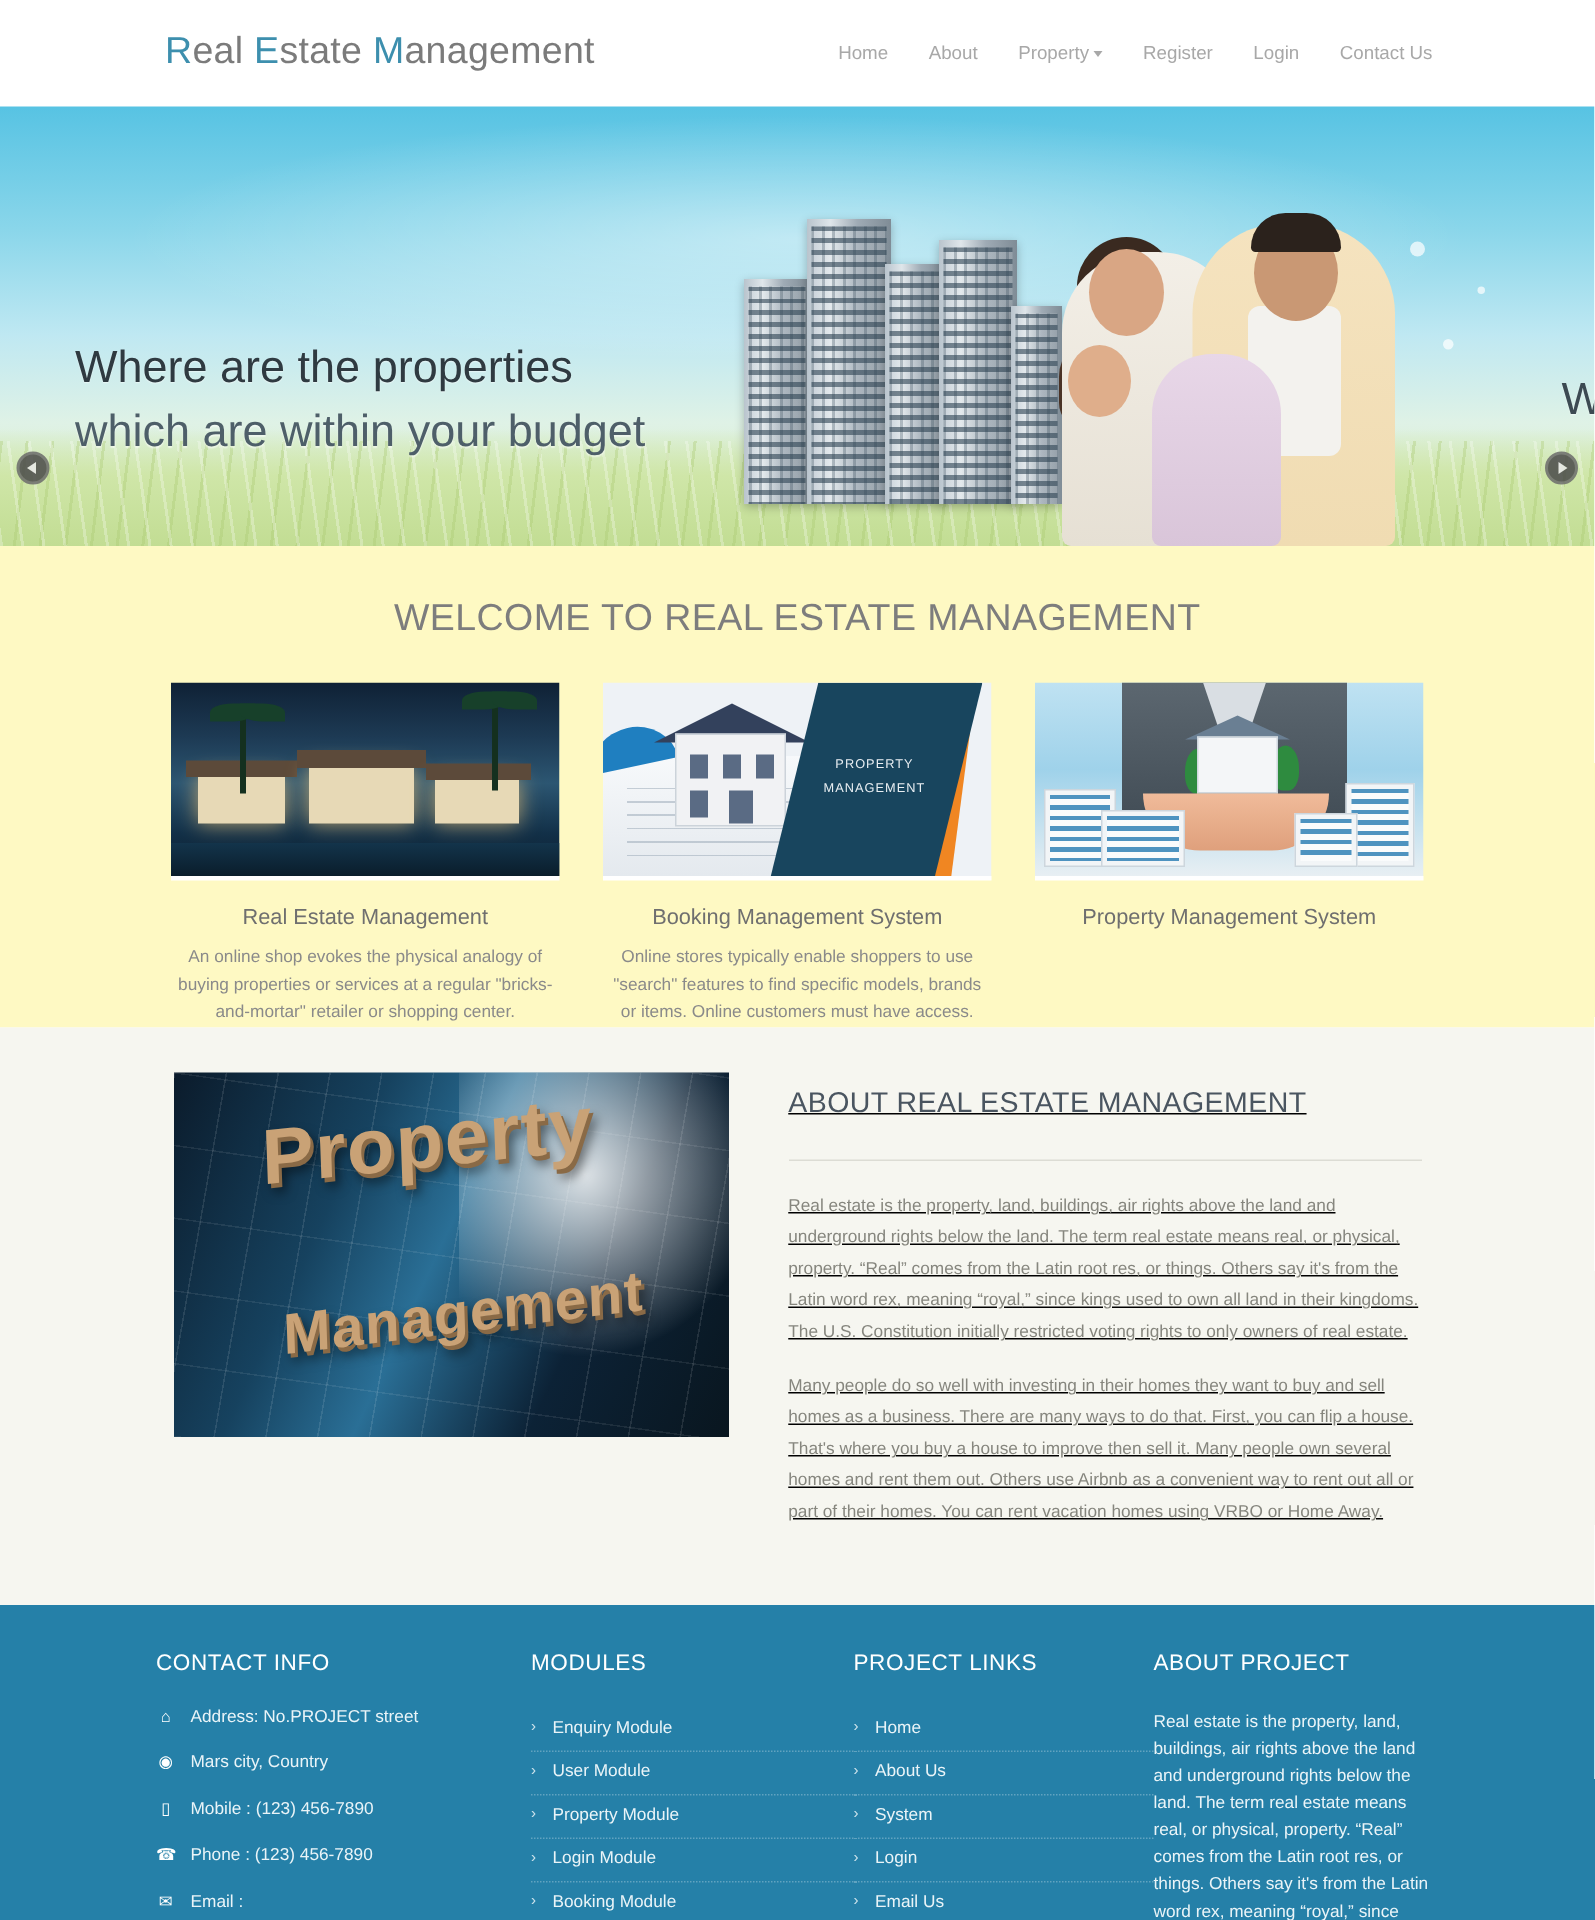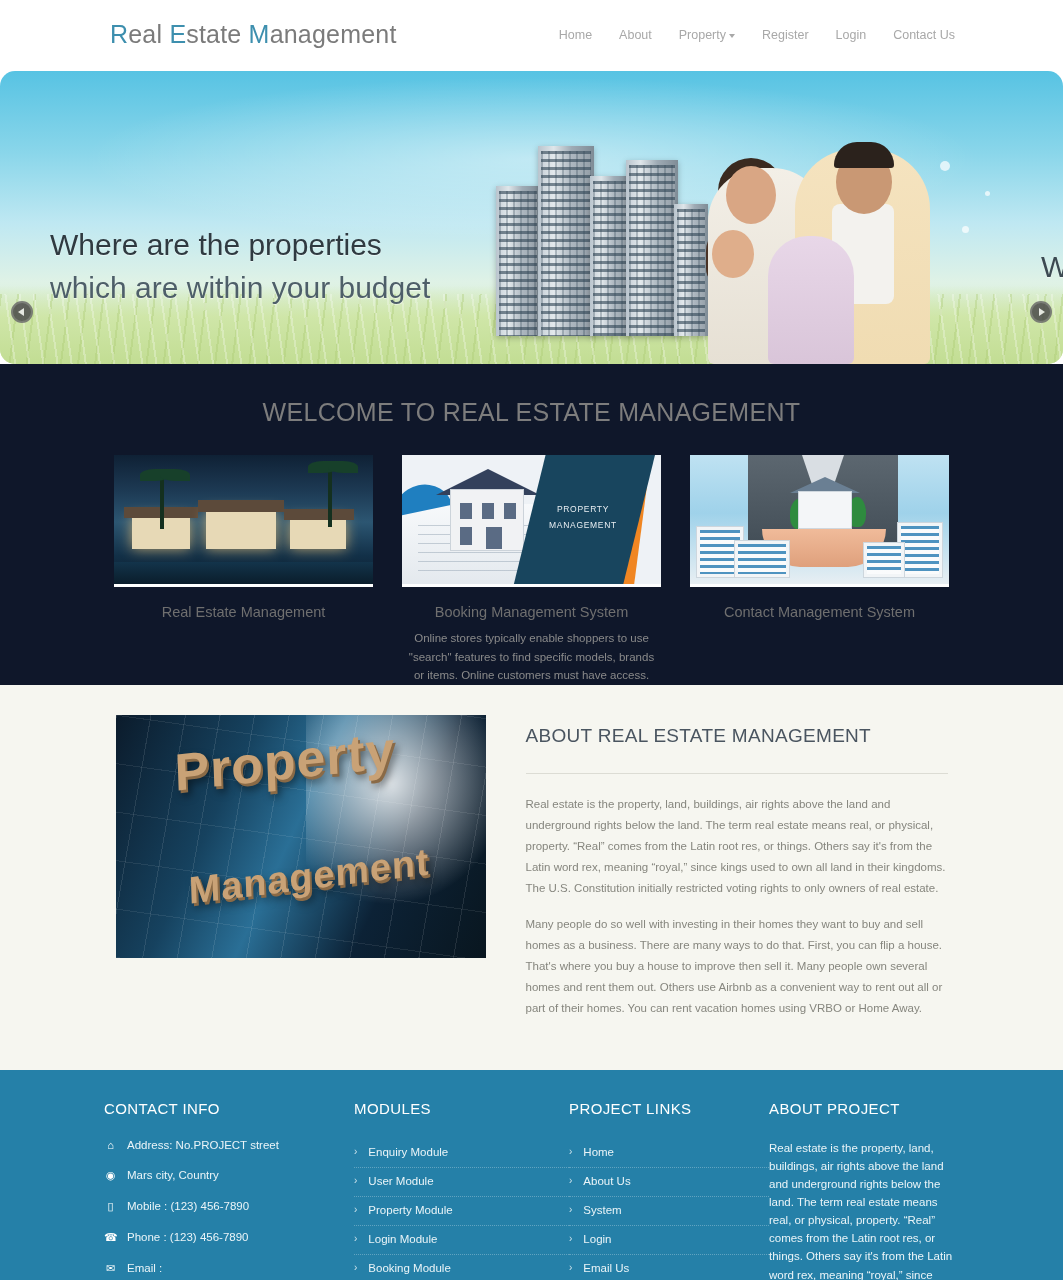--- a/index.html
+++ b/index.html
@@ -54,21 +54,20 @@
     border-top: 4px solid #a8a8a8;
     margin-top: 2px;
   }
 
   
   .hero {
     position: relative;
     height: 293px;
     overflow: hidden;
     background: linear-gradient(180deg,#57c3e3 0%, #8ad6ea 28%, #bfe8f2 52%, #dff2e6 72%, #d9ecc4 88%, #cfe7b0 100%);
-    border-radius: 15px;
   }
   .hero-sky-glow {
     position: absolute; inset: 0;
     background: radial-gradient(ellipse 60% 40% at 50% 30%, rgba(255,255,255,.45), rgba(255,255,255,0) 70%);
   }
   .hero-grass {
     position: absolute; left:0; right:0; bottom:0; height: 78px;
     background: linear-gradient(180deg, rgba(214,234,176,0) 0%, #cfe6a8 40%, #c2dd93 100%);
   }
   .hero-grass::after {
@@ -200,21 +199,21 @@
   .fam-kid-hair {
     position:absolute; left: 16px; bottom: 78px; width: 54px; height: 62px;
     background:#4a3326; border-radius: 28px 28px 18px 18px; z-index:-1;
   }
   .hero-bubble {
     position:absolute; border-radius:50%;
     background: rgba(255,255,255,.7);
   }
 
   
-  .welcome { background:#0f172a; padding-top: 22px; }
+  .welcome { background:#fef9c3; padding-top: 22px; }
   .welcome-title {
     text-align:center;
     font-size: 25px;
     color: #7d7d7d;
     letter-spacing: .3px;
     font-weight: 400;
     padding-top: 12px;
   }
   .cards {
     display:flex;
@@ -374,21 +373,21 @@
     position:absolute;
     font-family:"Liberation Sans", sans-serif;
     font-weight:700;
     color:#c9a276;
     text-shadow: 2px 3px 0 #8a6a46, 4px 6px 8px rgba(0,0,0,.55);
     letter-spacing: 1px;
     white-space:nowrap;
   }
   .about-img .sign1 { left: 58px; top: 16px; font-size: 52px; transform: rotate(-6deg) skewX(-4deg); }
   .about-img .sign2 { left: 72px; top: 140px; font-size: 38px; transform: rotate(-7deg) skewX(-5deg); }
-  .about-body { width: 422px; padding-top: 10px; }
+  .about-body { width: 422px; padding-top: 10px; text-decoration: underline; }
   .about-title {
     font-size: 19px;
     color:#4a5560;
     letter-spacing: .3px;
     font-weight: 400;
   }
   .about-rule { height:1px; background:#dcdcd4; margin: 26px 0 20px 0; }
   .about-p {
     font-size: 11.5px;
     color:#86867e;
@@ -528,20 +527,21 @@
           <div class="palm" style="left:46px;top:18px;height:56px;"></div>
           <div class="frond" style="left:26px;top:14px;"></div>
           <div class="frond" style="left:46px;top:14px;transform:scaleX(-1);"></div>
           <div class="palm" style="left:214px;top:10px;height:62px;"></div>
           <div class="frond" style="left:194px;top:6px;"></div>
           <div class="frond" style="left:214px;top:6px;transform:scaleX(-1);"></div>
           <div class="water"></div>
         </div>
       </div>
       <div class="card-caption">Real Estate Management</div>
+      <div class="card-text">An online shop evokes the physical analogy of buying properties or services at a regular "bricks-and-mortar" retailer or shopping center.</div>
     </div>
 
     <div class="card">
       <div class="card-img">
         <div class="art-pm">
           <div class="paper"></div>
           <div class="lines"></div>
           <div class="blue-swoosh"></div>
           <div class="house-roof"></div>
           <div class="house-body"></div>
@@ -571,21 +571,21 @@
           <div class="tree" style="left:158px;top:42px;"></div>
           <div class="mini-roof"></div>
           <div class="mini-house"></div>
           <div class="palm2"></div>
           <div class="bldg" style="left:6px;width:48px;height:52px;"></div>
           <div class="bldg" style="left:44px;width:56px;height:38px;"></div>
           <div class="bldg" style="right:6px;width:46px;height:56px;"></div>
           <div class="bldg" style="right:44px;width:42px;height:36px;"></div>
         </div>
       </div>
-      <div class="card-caption">Contact Management System</div>
+      <div class="card-caption">Property Management System</div>
     </div>
 
   </div>
 </section>
 
 <section class="about">
   <div class="about-img">
     <div class="glass"></div>
     <div class="shine"></div>
     <div class="sign1">Property</div>

